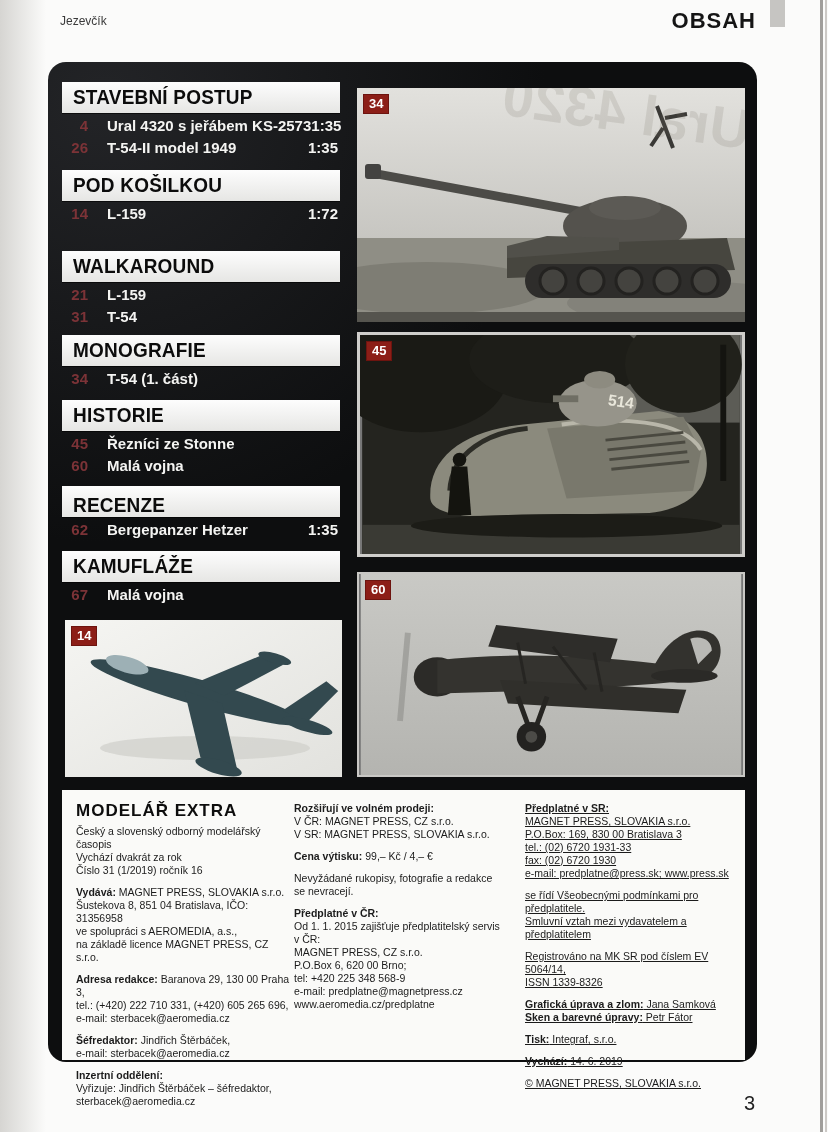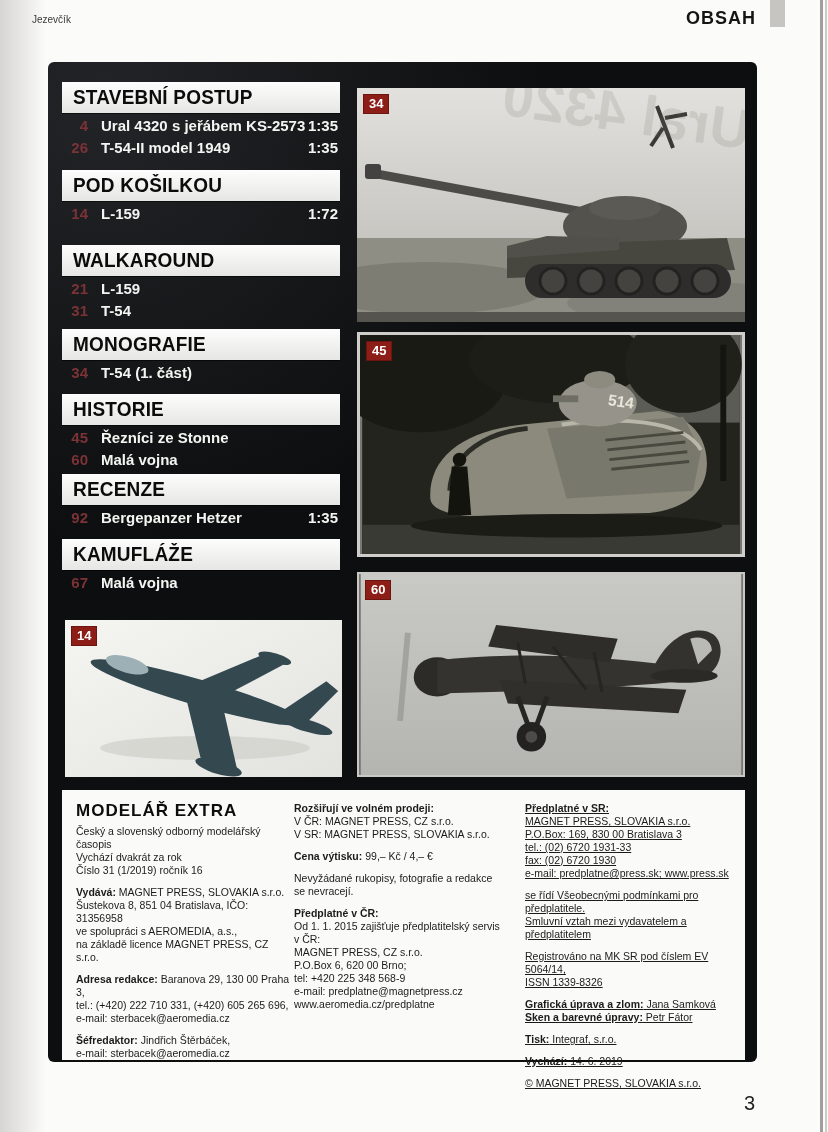--- a/index.html
+++ b/index.html
@@ -6,41 +6,41 @@
   *{box-sizing:border-box;}
   #page{position:relative;width:828px;height:1132px;background:#fbfbfa;overflow:hidden;
         font-family:"Liberation Sans","DejaVu Sans",sans-serif;}
   
   .scan-left{position:absolute;left:0;top:0;width:46px;height:1132px;
              background:linear-gradient(90deg,#d6d5d2,rgba(255,255,255,0));}
   .scan-right-line{position:absolute;right:5px;top:0;width:3px;height:1132px;background:#a09e9b;}
   .scan-right-line2{position:absolute;right:1px;top:0;width:2px;height:1132px;background:#ccc9c6;}
   .scan-bar{position:absolute;left:770px;top:0;width:15px;height:27px;background:#c6c5c2;}
   
-  .hdr-left{position:absolute;left:32px;top:14px;font-size:10px;color:#3a3a3a;}
-  .hdr-right{position:absolute;right:72px;top:8px;font-size:18px;font-weight:bold;
+  .hdr-left{position:absolute;left:60px;top:14px;font-size:12px;color:#3a3a3a;}
+  .hdr-right{position:absolute;right:72px;top:8px;font-size:22px;font-weight:bold;
              letter-spacing:1px;color:#151515;}
   .page-num{position:absolute;left:744px;top:1092px;font-size:20px;color:#222;}
   
-  #panel{position:absolute;left:48px;top:62px;width:709px;height:1000px;border-radius:6px;
+  #panel{position:absolute;left:48px;top:62px;width:709px;height:1000px;border-radius:18px;
          background:radial-gradient(circle at 8% 4%,#232427 0%,rgba(14,15,16,0) 38%),#0d0e0f;}
   
   #toc{position:absolute;left:14px;top:20px;width:278px;}
   .section-bar{height:31px;background:linear-gradient(#fdfdfd,#e6e6e4);
                box-shadow:0 1px 0 rgba(0,0,0,.6);display:flex;align-items:center;
                padding-left:11px;margin-bottom:0;}
   .section-title{font-size:19px;font-weight:bold;color:#0c0c0c;letter-spacing:.2px;
                  transform:scaleY(1.05);white-space:nowrap;}
   .section-items{padding:4px 0 0 0;}
   .toc-row{display:flex;align-items:baseline;height:22px;font-weight:bold;font-size:15px;}
   .toc-num{width:26px;text-align:right;color:#7c3337;flex:0 0 26px;}
-  .toc-title{color:#f4f4f2;padding-left:13px;flex:1 1 auto;white-space:nowrap;}
+  .toc-title{color:#f4f4f2;padding-left:13px;flex:1 1 auto;white-space:nowrap;margin-left:6px;}
   .toc-scale{color:#f4f4f2;text-align:right;flex:0 0 auto;padding-right:2px;}
-  .sec-gap1{margin-top:9px;}  .sec-gap2{margin-top:18px;} .sec-gap3{margin-top:5px;}
-  .sec-gap4{margin-top:8px;}  .sec-gap5{margin-top:1px;}  .sec-gap6{margin-top:8px;}
+  .sec-gap1{margin-top:9px;}  .sec-gap2{margin-top:24px;} .sec-gap3{margin-top:5px;}
+  .sec-gap4{margin-top:8px;}  .sec-gap5{margin-top:7px;align-items:flex-end;}  .sec-gap6{margin-top:8px;}
   
   .photo{position:absolute;overflow:hidden;background:#777;}
   .photo svg{display:block;width:100%;height:100%;}
   #photo-34{left:309px;top:26px;width:388px;height:234px;}
   #photo-45{left:309px;top:270px;width:388px;height:225px;border:3px solid #cfcecb;}
   #photo-60{left:309px;top:510px;width:388px;height:205px;border:2px solid #c9c8c5;}
   #photo-14{left:17px;top:558px;width:277px;height:157px;}
   .tag{position:absolute;left:6px;top:6px;min-width:17px;padding:2px 5px;background:#8c1e17;
        border:1px solid #6d140f;color:#fff;font-size:13px;font-weight:bold;line-height:14px;
        text-align:center;}
@@ -132,21 +132,21 @@
           <div class="toc-row">
             <span class="toc-num">60</span>
             <span class="toc-title">Malá vojna</span>
           </div>
         </div>
         <div class="section-bar sec-gap5">
           <span class="section-title">RECENZE</span>
         </div>
         <div class="section-items">
           <div class="toc-row">
-            <span class="toc-num">92</span>
+            <span class="toc-num">62</span>
             <span class="toc-title">Bergepanzer Hetzer</span>
             <span class="toc-scale">1:35</span>
           </div>
         </div>
         <div class="section-bar sec-gap6">
           <span class="section-title">KAMUFLÁŽE</span>
         </div>
         <div class="section-items">
           <div class="toc-row">
             <span class="toc-num">67</span>
@@ -309,20 +309,25 @@
           </div>
           <div class="imp-block">
             <div class="imp-line"><b>Adresa redakce:</b> Baranova 29, 130 00 Praha 3,</div>
             <div class="imp-line">tel.: (+420) 222 710 331, (+420) 605 265 696,</div>
             <div class="imp-line">e-mail: sterbacek@aeromedia.cz</div>
           </div>
           <div class="imp-block">
             <div class="imp-line"><b>Šéfredaktor:</b> Jindřich Štěrbáček,</div>
             <div class="imp-line">e-mail: sterbacek@aeromedia.cz</div>
           </div>
+          <div class="imp-block">
+            <div class="imp-line"><b>Inzertní oddělení:</b></div>
+            <div class="imp-line">Vyřizuje: Jindřich Štěrbáček – šéfredaktor,</div>
+            <div class="imp-line">sterbacek@aeromedia.cz</div>
+          </div>
         </div>
       <div class="imp-col" id="imp-col2">
           <div class="imp-block">
             <div class="imp-line"><b>Rozšiřují ve volném prodeji:</b></div>
             <div class="imp-line">V ČR: MAGNET PRESS, CZ s.r.o.</div>
             <div class="imp-line">V SR: MAGNET PRESS, SLOVAKIA  s.r.o.</div>
           </div>
           <div class="imp-block">
             <div class="imp-line"><b>Cena výtisku:</b> 99,– Kč / 4,– €</div>
           </div>

